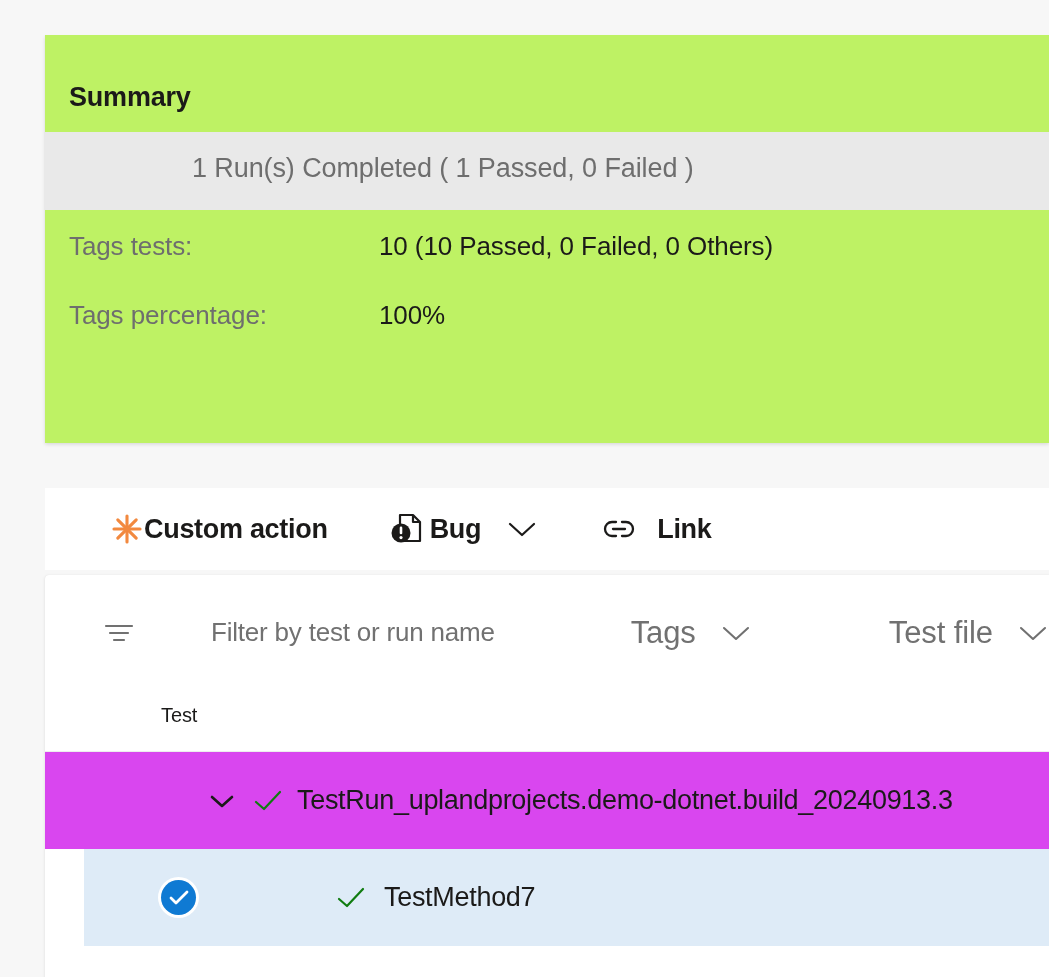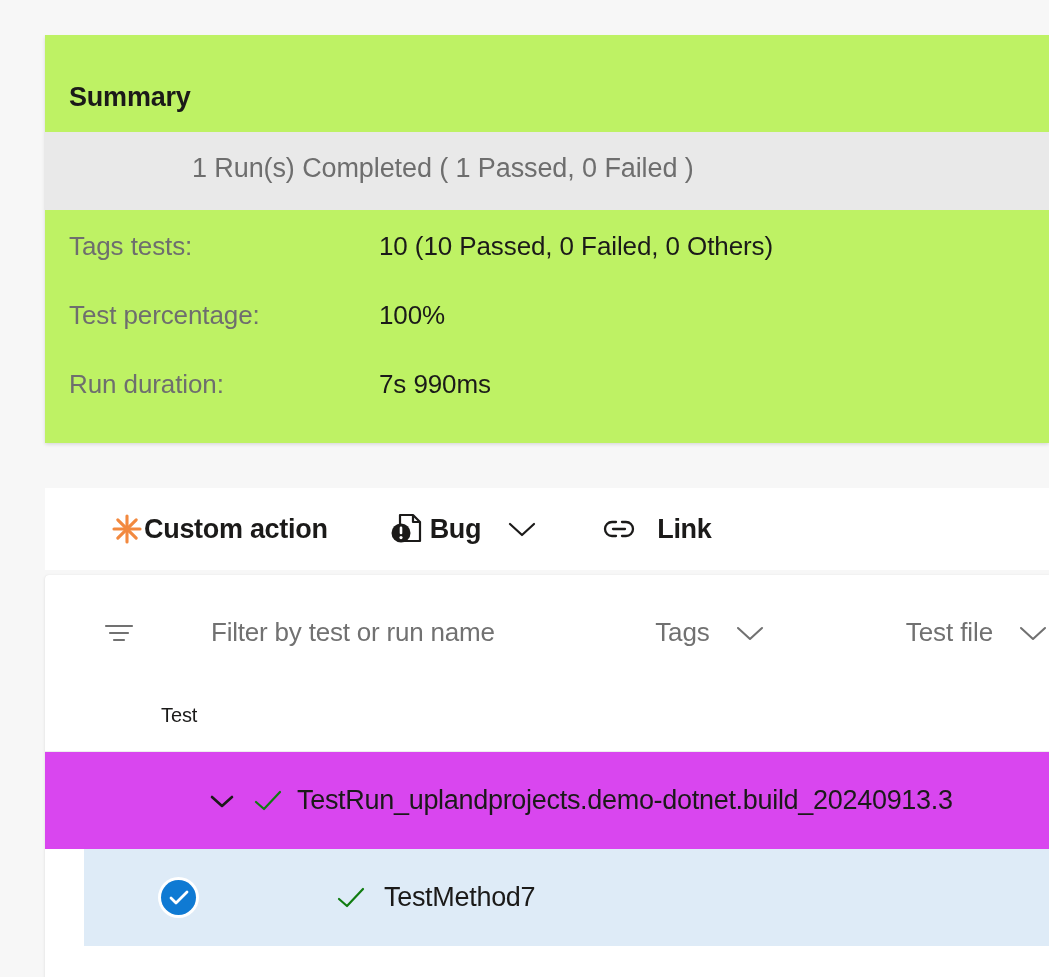--- a/index.html
+++ b/index.html
@@ -158,21 +158,21 @@
     color: #717171;
     opacity: 1;
   }
   .filter-dd {
     display: flex;
     align-items: center;
     cursor: pointer;
     user-select: none;
   }
   .filter-dd-label {
-    font-size: 26px;
+    font-size: 31px;
     color: #717171;
     letter-spacing: -0.1px;
     white-space: nowrap;
   }
   .filter-dd .chev { margin-left: 24px; display:inline-flex; }
   .dd-gap { width: 52px; }
 
   
   .table-head {
     position: relative;
@@ -253,28 +253,24 @@
   </div>
 
   <div class="stats">
 
     <div class="stat-row">
       <span class="stat-label">Tags tests:</span>
       <span class="stat-value">10 (10 Passed, 0 Failed, 0 Others)</span>
     </div>
 
     <div class="stat-row">
-      <span class="stat-label">Test percentage:</span>
+      <span class="stat-label">Tags percentage:</span>
       <span class="stat-value">100%</span>
     </div>
 
-    <div class="stat-row">
-      <span class="stat-label">Run duration:</span>
-      <span class="stat-value">7s 990ms</span>
-    </div>
 
   </div>
 </div>
 
 <div class="toolbar">
 
   <div class="tb-item">
     <span class="tb-icon">
       <svg width="34" height="34" viewBox="0 0 34 34">
         <g stroke="#F2893F" stroke-width="3.1" stroke-linecap="round">

